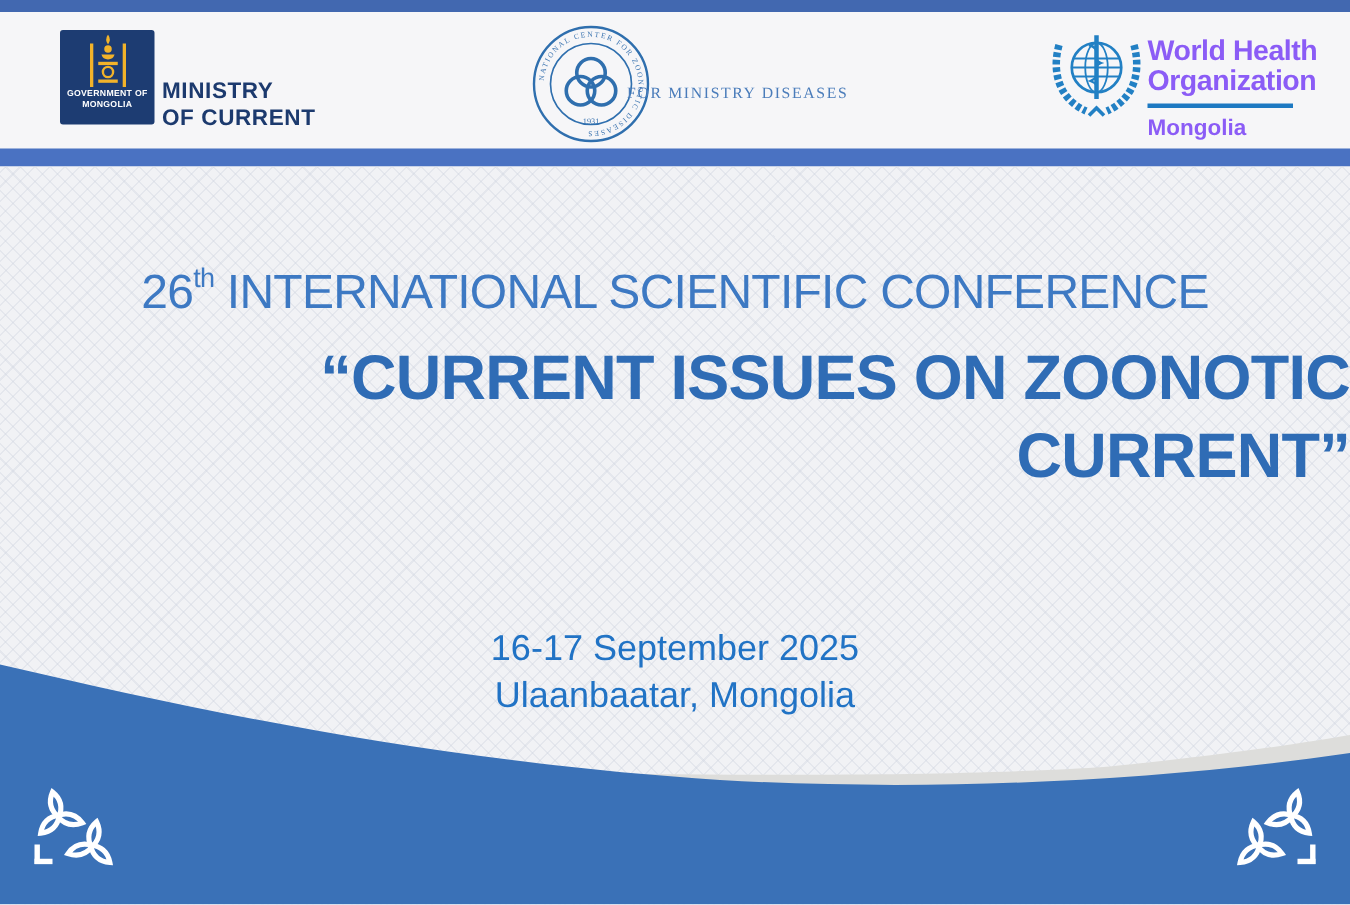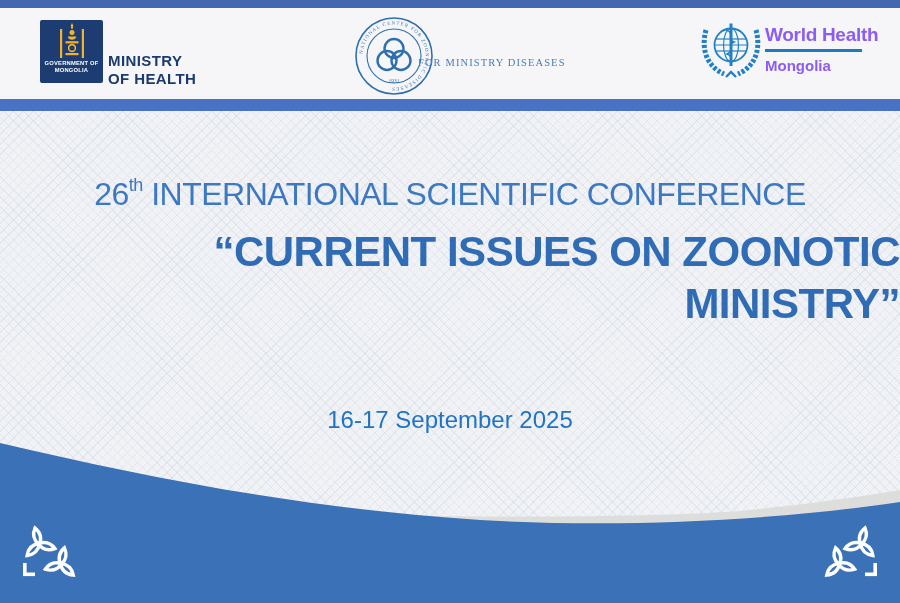--- a/index.html
+++ b/index.html
@@ -49,21 +49,21 @@
   .conf-line{
     position:absolute;left:0;top:64px;width:900px;text-align:center;
     color:#3d79c3;font-size:32px;letter-spacing:-.5px;white-space:nowrap;
   }
   .conf-line sup{font-size:18px;vertical-align:14px;}
   .conf-title{
     position:absolute;left:0;top:115px;width:900px;text-align:right;
     color:#2f6cb5;font-size:42px;font-weight:bold;line-height:52px;letter-spacing:-.5px;
   }
   .conf-when{
-    position:absolute;left:0;top:293px;width:900px;text-align:center;
+    position:absolute;left:0;top:306px;width:900px;text-align:center;
     color:#2173c5;font-size:24px;line-height:31px;
   }
 
   
   .waves{position:absolute;left:0;bottom:0;width:900px;height:170px;}
 </style>
 </head>
 <body>
 
 <div id="poster">
@@ -85,21 +85,21 @@
           <rect x="6.5" y="30" width="13" height="2.2"></rect>
         </g>
       </svg>
       <div class="gov-caption">
         <div>GOVERNMENT OF</div>
         <div>MONGOLIA</div>
       </div>
     </div>
     <div class="ministry-name">
       <div>MINISTRY</div>
-      <div>OF HEALTH</div>
+      <div>OF CURRENT</div>
     </div>
 
     <svg class="seal" width="82" height="82" viewBox="0 0 82 82">
       <circle cx="41" cy="41" r="38" fill="none" stroke="#2f6fae" stroke-width="1.6"></circle>
       <circle cx="41" cy="41" r="27" fill="none" stroke="#2f6fae" stroke-width="1.1"></circle>
       <defs>
         <path id="sealcirc" d="M 9.5,41 A 31.5,31.5 0 1 1 72.5,41 A 31.5,31.5 0 1 1 9.5,41"></path>
       </defs>
       <text font-size="5" letter-spacing="1.1" fill="#3b74b0" font-family="Liberation Serif, serif">
         <textPath href="#sealcirc" startOffset="2">NATIONAL CENTER FOR ZOONOTIC DISEASES</textPath>
@@ -127,37 +127,39 @@
         <line x1="15.5" y1="17" x2="46.5" y2="17" stroke-width="1.2"></line>
         <line x1="14.5" y1="23" x2="47.5" y2="23" stroke-width="1.2"></line>
         <line x1="15.5" y1="29" x2="46.5" y2="29" stroke-width="1.2"></line>
 
         <line x1="31" y1="1.5" x2="31" y2="44" stroke-width="3"></line>
         <path d="M26,8 C36,11 26,17 34,20 C26,23 36,28 27,32 C35,35 29,39 31,41" stroke-width="1.6"></path>
       </g>
     </svg>
     <div class="who-text">
       <div class="wline">World Health</div>
+      <div class="wline">Organization</div>
       <div class="who-rule"></div>
       <div class="who-country">Mongolia</div>
     </div>
   </div>
 
   <div class="sep-stripe"></div>
 
   <div class="main">
     <div class="conf-line"><span>26</span><sup>th</sup><span> INTERNATIONAL SCIENTIFIC CONFERENCE</span></div>
 
     <div class="conf-title">
       <div>“CURRENT ISSUES ON ZOONOTIC</div>
-      <div>MINISTRY”</div>
+      <div>CURRENT”</div>
     </div>
 
     <div class="conf-when">
       <div>16-17 September 2025</div>
+      <div>Ulaanbaatar, Mongolia</div>
     </div>
   </div>
 
   <svg class="waves" width="900" height="170" viewBox="0 0 170 170" preserveAspectRatio="none" style="width:900px;height:170px;" viewbox-fix="">
   </svg>
   <svg class="waves" width="900" height="170" viewBox="0 0 900 170">
     <path d="M0,70 C300,84 600,88 740,78 C820,70 870,62 900,57 L900,170 L0,170 Z" fill="#dddddb"></path>
     <path d="M0,10 C150,45 300,75 480,87 C620,95 770,88 900,69 L900,170 L0,170 Z" fill="#3a71b7"></path>
 
     <defs>

